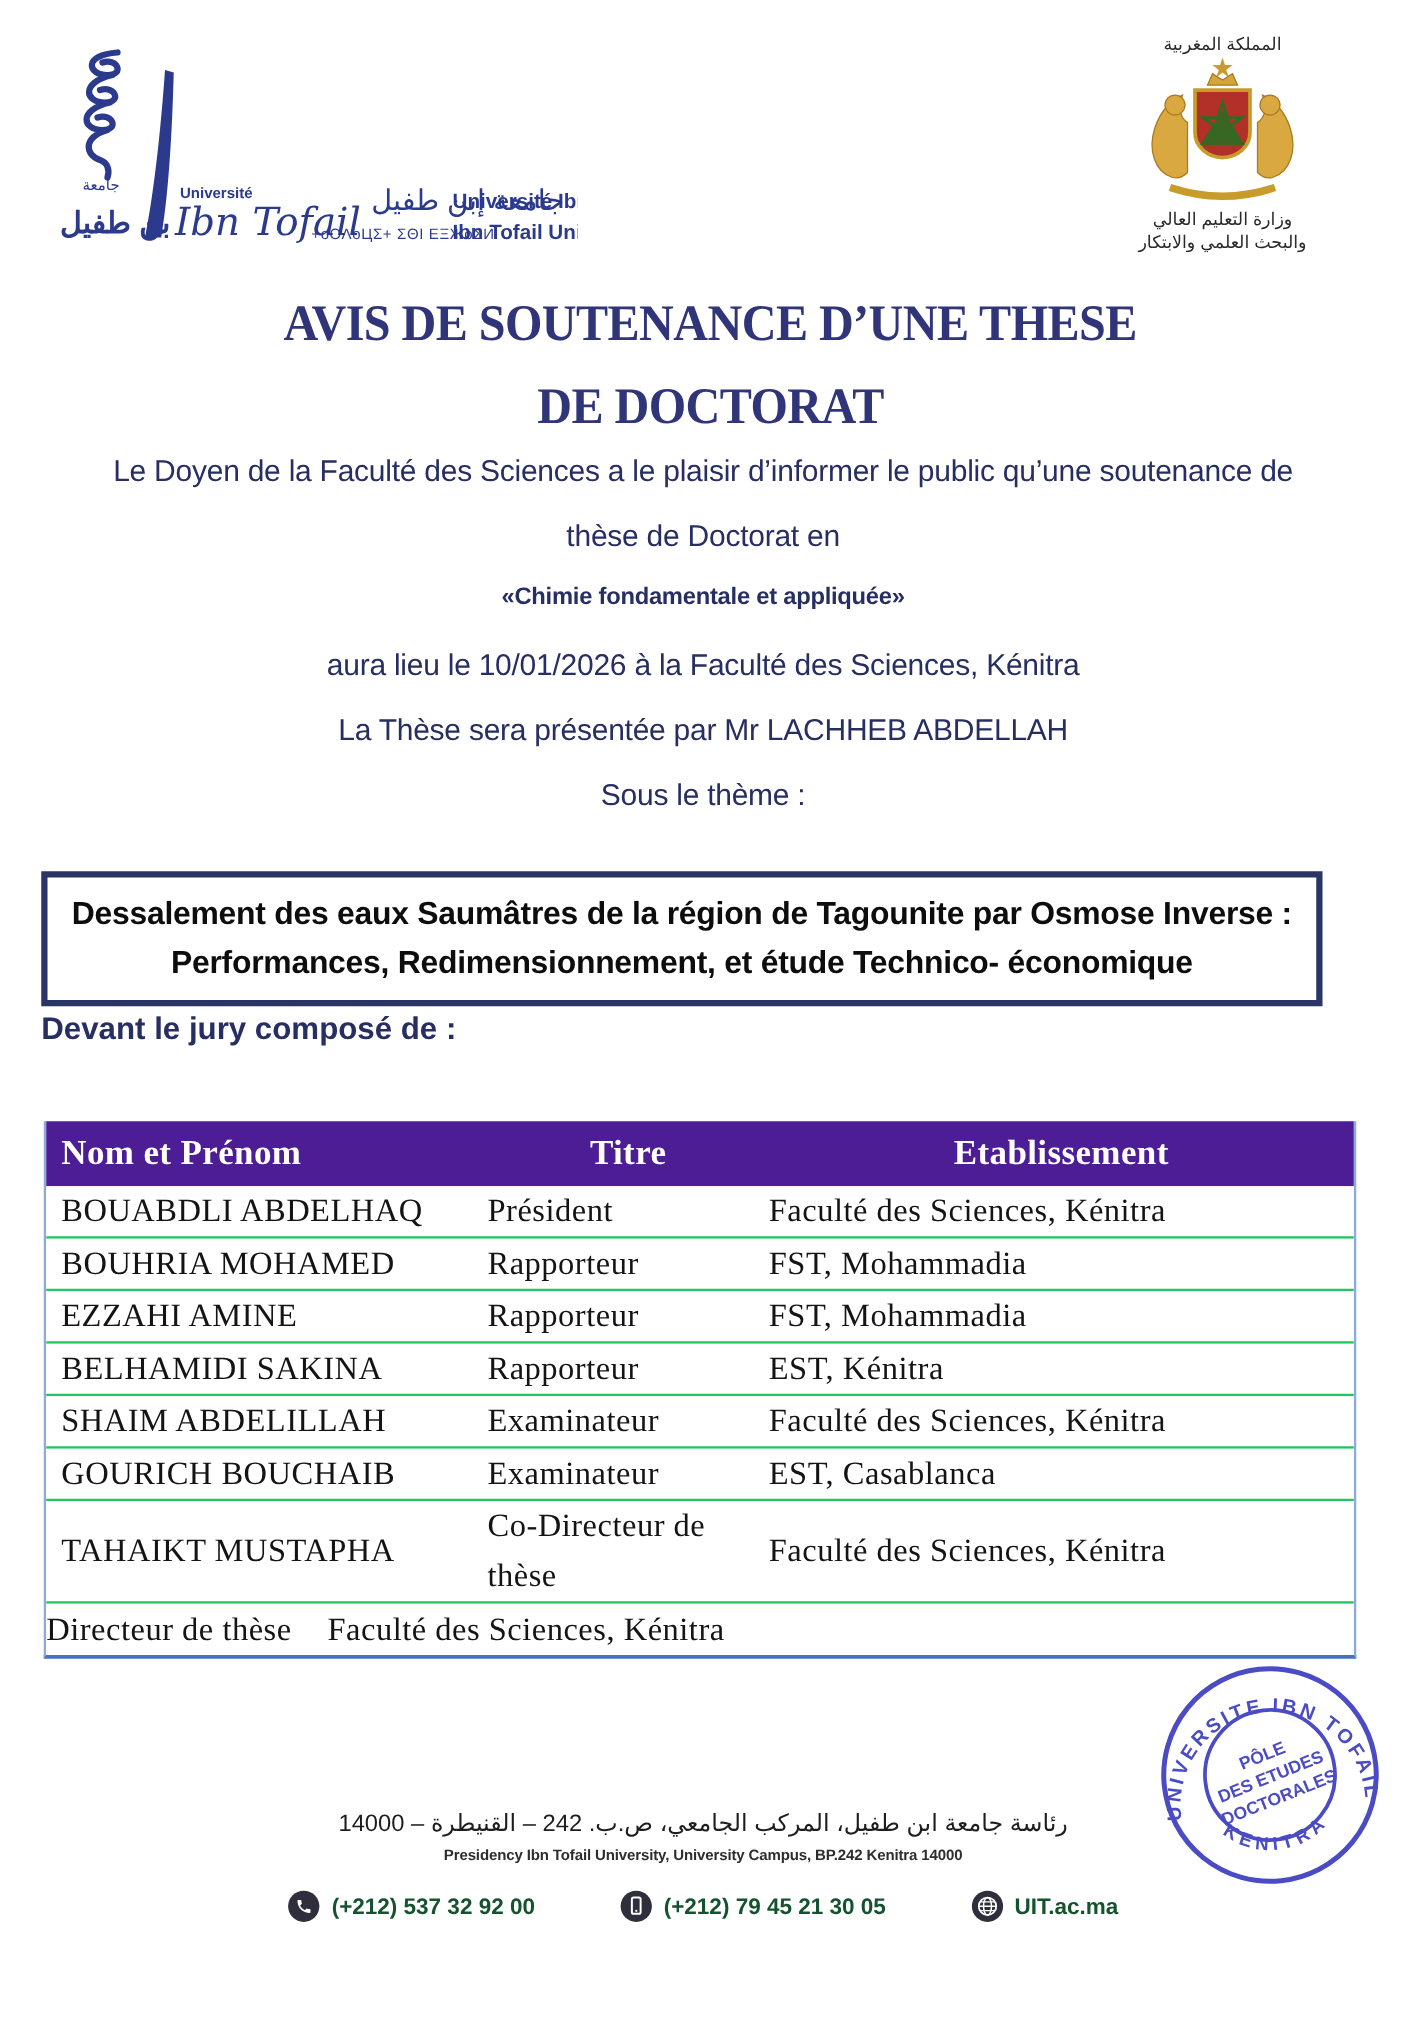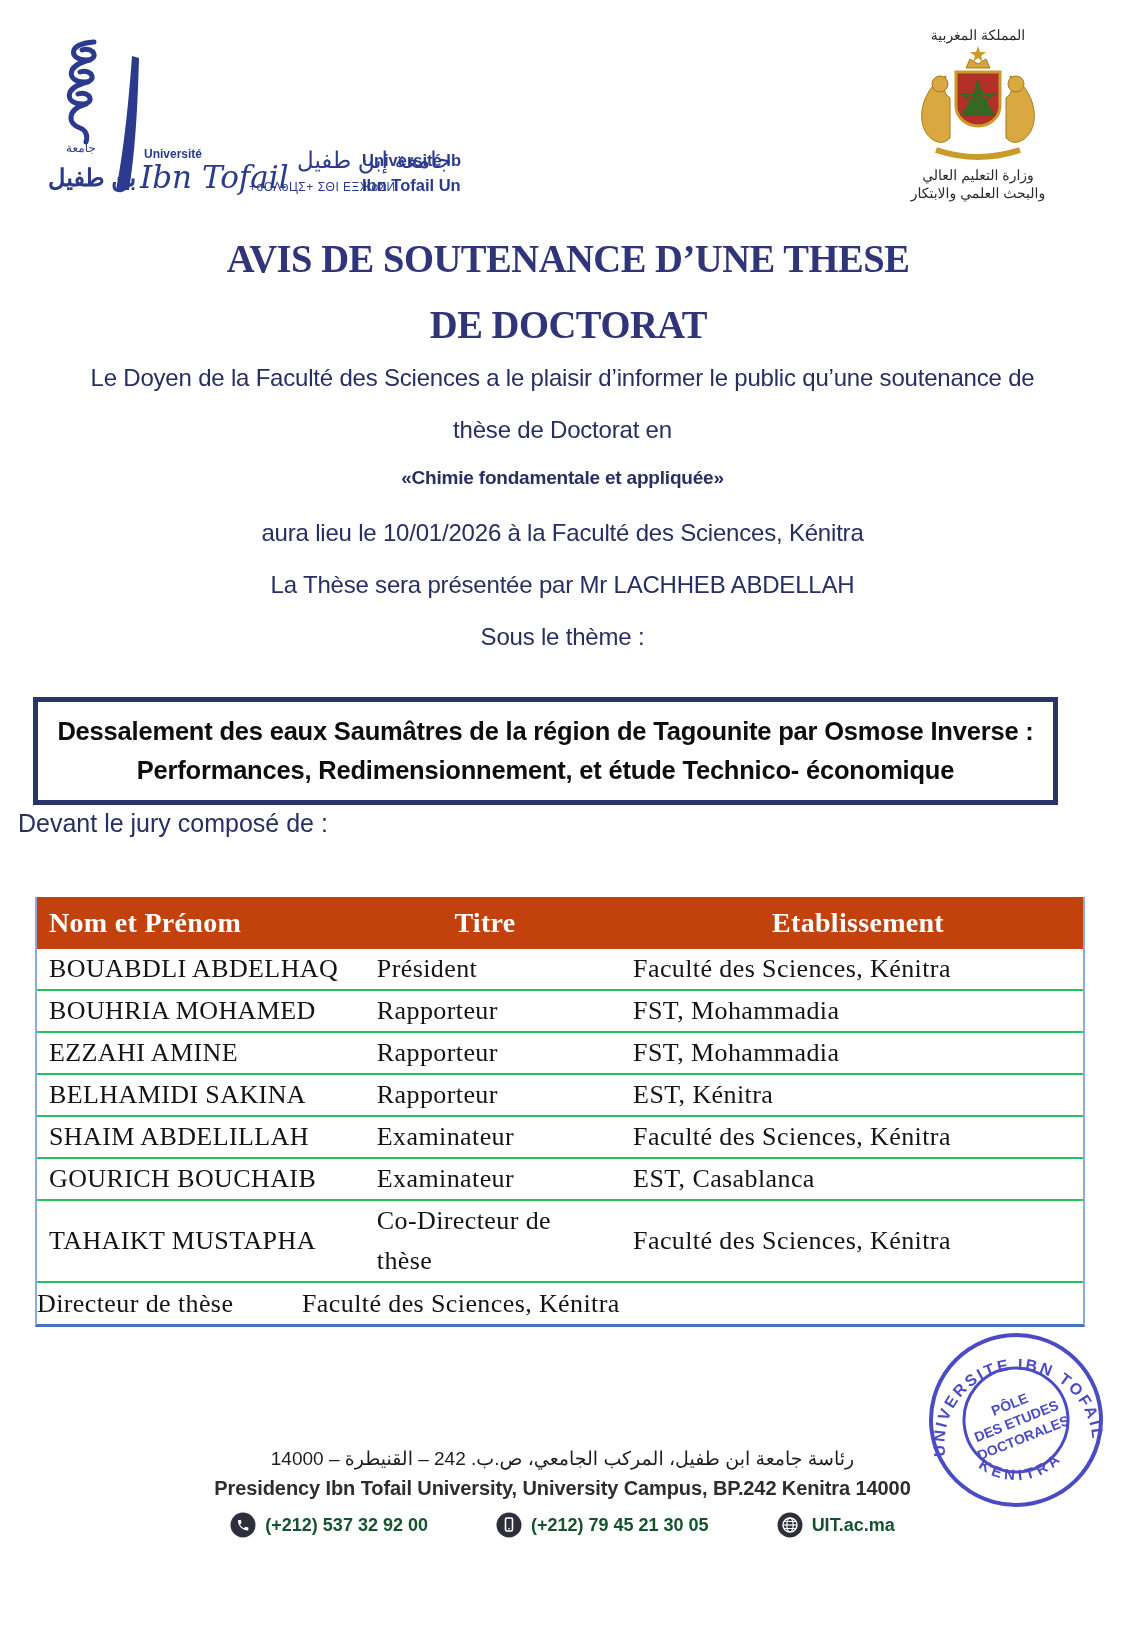--- a/index.html
+++ b/index.html
@@ -38,51 +38,51 @@
   
   .thesis-box {
     left:33px; top:697px; width:1025px; height:108px;
     border:5px solid #2a3566; background:#ffffff;
     display:flex; flex-direction:column; justify-content:center;
     text-align:center; color:#0d0d0d;
     font-weight:bold; font-size:25.5px; line-height:39px; letter-spacing:-0.2px;
   }
 
   
-  .jury-heading { left:18px; top:809px; color:#272e62; font-size:25px; }
+  .jury-heading { left:33px; top:809px; color:#272e62; font-size:25px;font-weight:bold; }
 
   .jury-table {
     left:35px; top:897px; width:1050px;
     font-family:"Liberation Serif", serif;
     border-left:2px solid #8EAADB; border-right:2px solid #8EAADB;
     border-bottom:3px solid #4472C4;
   }
-  .t-head { display:flex; background:#c2410c; height:52px; align-items:center; }
+  .t-head { display:flex; background:#4c1d95; height:52px; align-items:center; }
   .t-head .th {
     color:#ffffff; font-weight:bold; font-size:28px; letter-spacing:0.3px;
   }
   .c1 { width:353px; padding-left:12px; }
   .c2 { width:225px; }
-  .c3 { width:468px;margin-left:40px; }
+  .c3 { width:468px; }
   .t-head .c2, .t-head .c3 { text-align:center; padding-left:0; }
   .t-row {
     display:flex; align-items:center; min-height:41px;
     border-bottom:2px solid #22c55e;
     color:#141414; font-size:26px; letter-spacing:0.4px; background:#ffffff;
   }
   .t-row:last-child { border-bottom:none; }
   .t-row .td { line-height:40px; }
   .t-row.tall { min-height:82px; }
 
   
   .stamp { left:926px; top:1330px; width:180px; height:180px; opacity:0.92; }
 
   
   .footer-ar { top:1447px; color:#1d1d1d; font-size:19px; }
-  .footer-en { top:1477px; color:#2d2d2d; font-size:20px; font-weight:600; letter-spacing:-0.1px; }
+  .footer-en { top:1477px; color:#2d2d2d; font-size:12px; font-weight:600; letter-spacing:-0.1px; }
   .footer-contacts {
     top:1512px; left:0; width:1125px;
     display:flex; justify-content:center; align-items:flex-end; gap:68px;
     color:#14532d; font-size:18px; font-weight:600;
   }
   .contact-item { display:flex; align-items:center; gap:9px; }
 </style>
 </head>
 <body>
 

